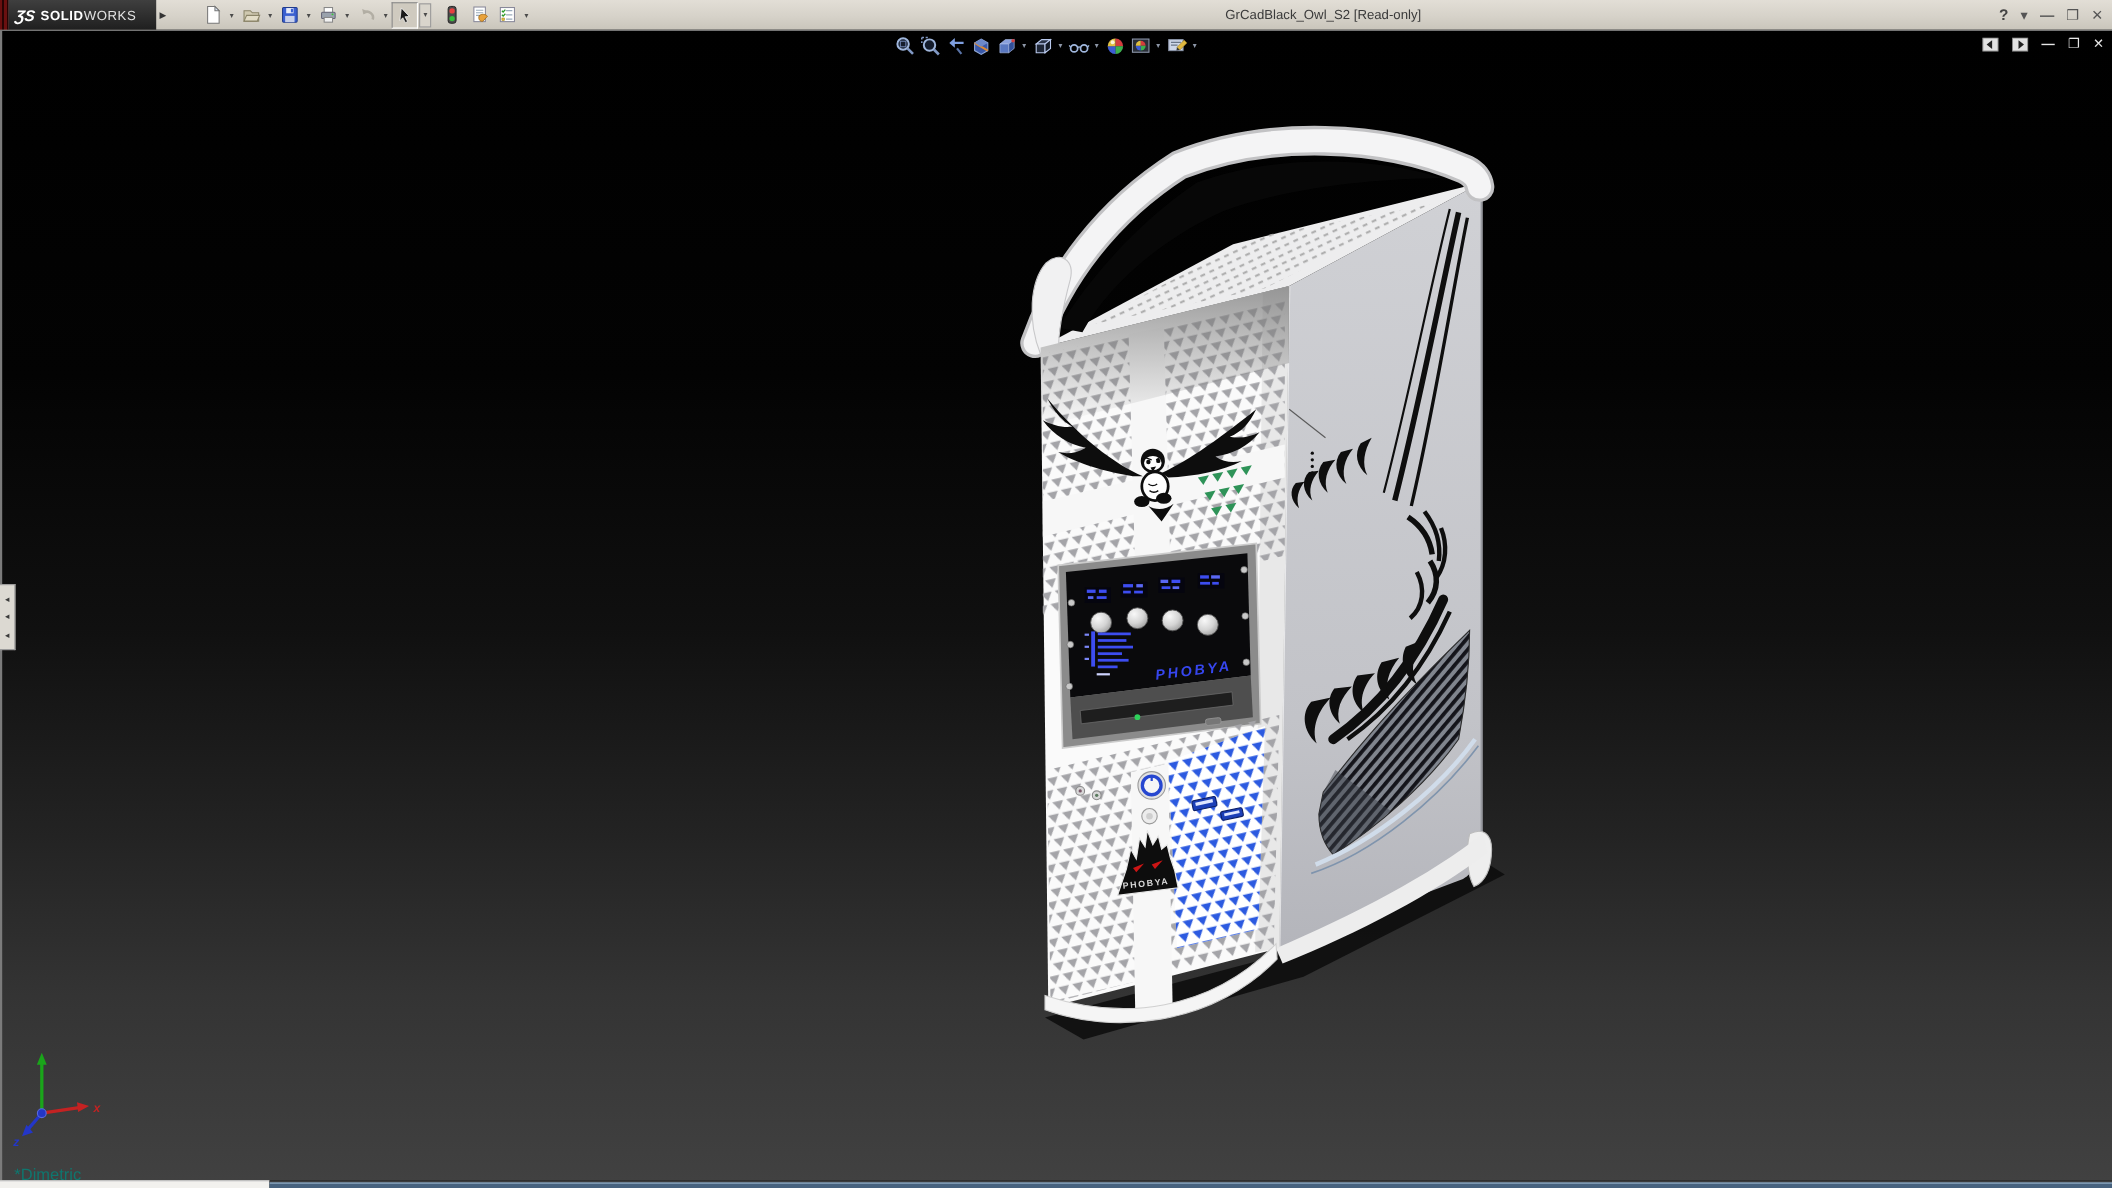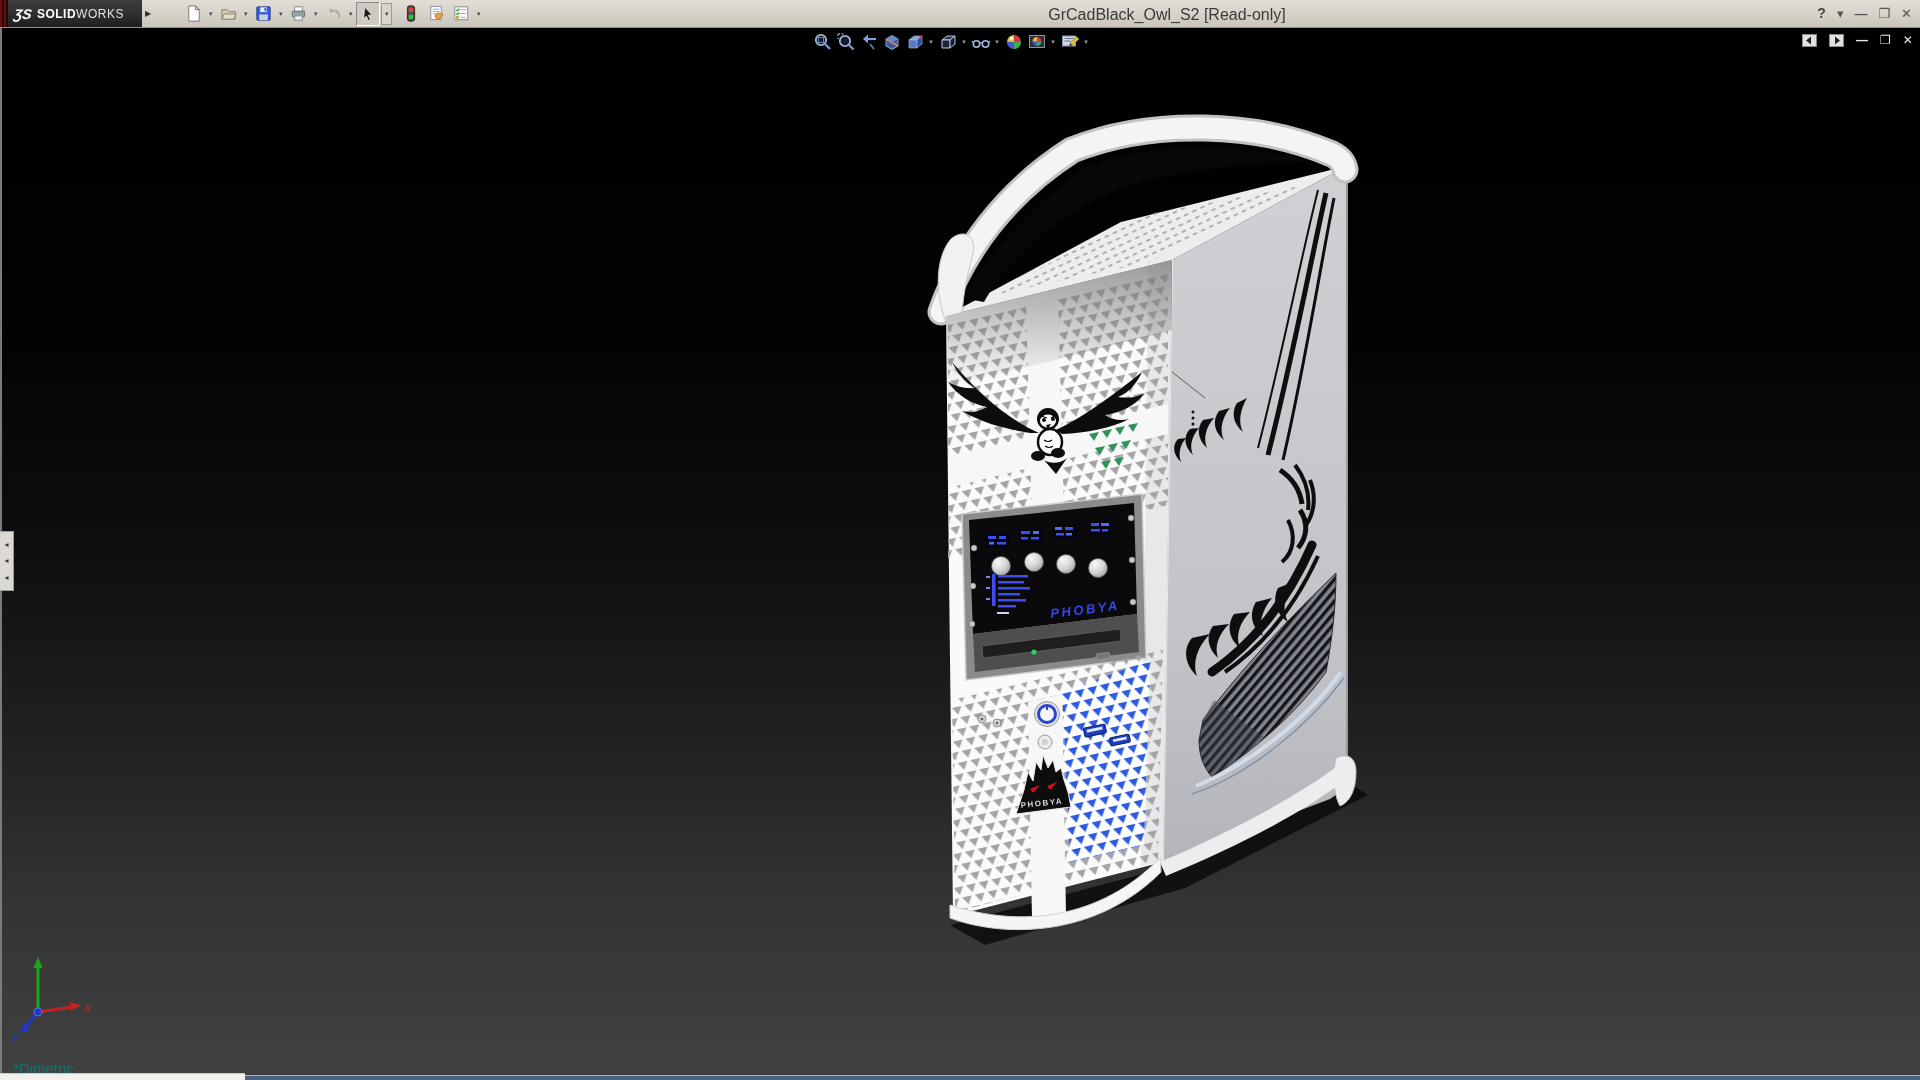--- a/index.html
+++ b/index.html
@@ -15,22 +15,22 @@
   .brand-text{color:#fff;font-size:12px;letter-spacing:.5px;}
   .brand-text .solid{font-weight:bold;}
   .brand-text .works{font-weight:normal;color:#e2e2e2;}
   .overflow-arrow{font-size:9px;color:#333;margin:0 4px 0 3px;cursor:pointer;}
   .tb-group{display:flex;align-items:center;margin-left:26px;gap:1px;}
   .tbtn{width:22px;height:22px;display:flex;align-items:center;justify-content:center;border:1px solid transparent;}
   .tbtn.pressed{background:#cfcabf;border-top:1px solid #8a8a8a;border-left:1px solid #8a8a8a;
     border-bottom:1px solid #fff;border-right:1px solid #fff;}
   .dd{font-size:7px;color:#4a4a4a;width:9px;text-align:center;}
   .dd.boxed{height:20px;line-height:20px;border:1px solid #9a9a9a;background:#d9d5cc;}
-  .win-title{position:absolute;left:1167px;top:6px;transform:translateX(-50%);
-    font-size:16px;color:#3a3a3a;white-space:nowrap;}
+  .win-title{position:absolute;left:1203px;top:6px;transform:translateX(-50%);
+    font-size:12px;color:#3a3a3a;white-space:nowrap;}
   .titlebar-right{position:absolute;right:8px;top:0;height:27px;display:flex;align-items:center;gap:11px;}
   .tb-sys{color:#555;font-size:13px;font-weight:bold;cursor:pointer;line-height:27px;}
   .tb-sys.help{font-size:14px;color:#444;}
   
   .viewport-bg{position:absolute;left:0;top:28px;width:1920px;height:1045px;z-index:0;
     background:linear-gradient(180deg,#000 0%,#030303 30%,#101010 52%,#232323 70%,#343434 84%,#414141 100%);}
   .left-edge{position:absolute;left:0;top:28px;width:2px;height:1045px;background:#7b7b7b;z-index:2;}
   .model-layer{position:absolute;left:0;top:0;width:1920px;height:1080px;z-index:5;}
   
   .view-toolbar{position:absolute;left:812px;top:31px;display:flex;align-items:center;gap:2px;z-index:10;}

